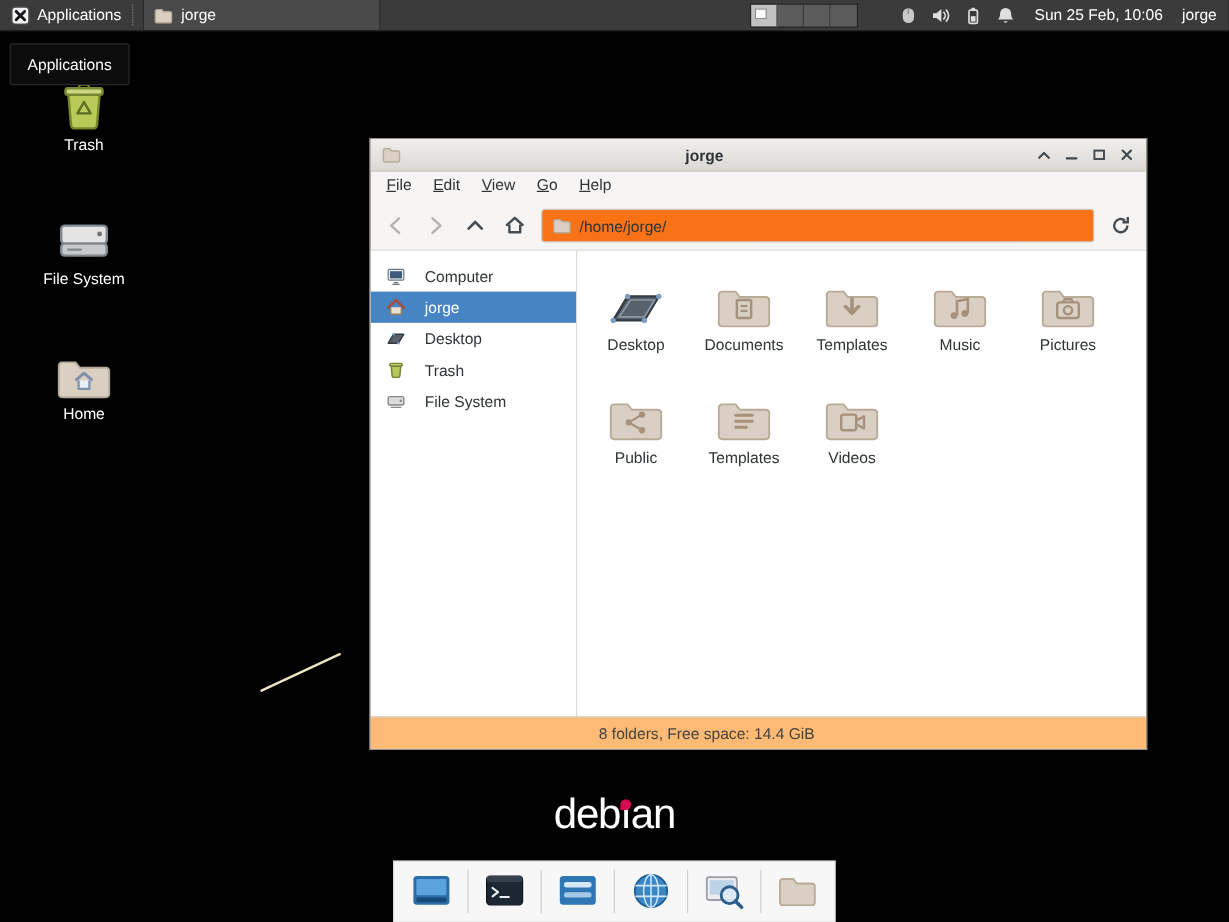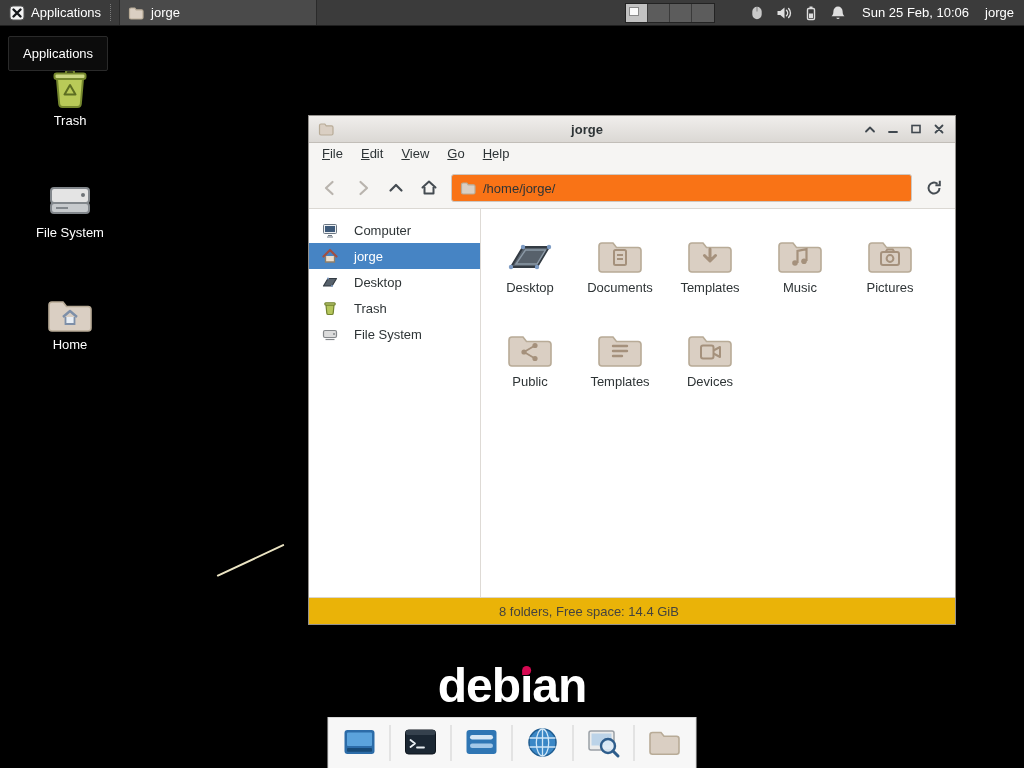--- a/index.html
+++ b/index.html
@@ -64,26 +64,26 @@
            display:flex;align-items:center;gap:7px;padding:0 8px;margin:0 4px;font-size:13px}
   .win-body{flex:1;display:flex;min-height:0;background:#fff}
   .sidebar{width:172px;border-right:1px solid #dedad5;padding-top:8px;font-size:13px;overflow:hidden}
   .sb-header{font-weight:bold;padding:6px 10px}
   .sb-item{display:flex;align-items:center;gap:16px;height:26px;padding-left:13px}
   .sb-item.selected{background:var(--sel);color:#fff}
   .filegrid{flex:1;padding:20px 4px 0;display:flex;flex-wrap:wrap;align-content:flex-start}
   .file-item{width:90px;height:94px;display:flex;flex-direction:column;align-items:center;gap:5px;
              font-size:13px;text-align:center}
   .file-item .icon{height:46px;align-items:flex-end}
-  .statusbar{flex:0 0 27px;background:#eab308;border-top:1px solid #d9d5d0;display:flex;
+  .statusbar{flex:0 0 27px;background:#fdba74;border-top:1px solid #d9d5d0;display:flex;
              align-items:center;padding-left:190px;font-size:13px;color:#45443f}
 
   
   .debian{position:absolute;top:660px;left:50%;transform:translateX(-50%);color:#fff;
-          font-size:48px;font-weight:bold;line-height:1.1;z-index:3;letter-spacing:-1px}
+          font-size:35px;font-weight:normal;line-height:1.1;z-index:3;letter-spacing:-1px}
   .i-wrap{position:relative;display:inline-block}
   .red-dot{position:absolute;left:50%;transform:translateX(-50%);top:6px;width:9px;height:9px;
            border-radius:50% 50% 50% 0;background:var(--debred)}
 
   
   .dock{position:absolute;bottom:0;left:50%;transform:translateX(-50%);height:50px;background:#f7f7f7;
         display:flex;align-items:center;padding:0 12px;gap:11px;box-shadow:0 0 0 1px #d8d8d8;z-index:20}
   .dock-item{width:38px;height:38px;display:flex;align-items:center;justify-content:center}
   .dock-sep{width:1px;height:36px;background:#cfcfcf}
 </style>
@@ -409,21 +409,21 @@
           <span>Templates</span>
         </div>
         <div class="file-item">
           <span class="icon">
             <svg viewBox="0 0 46 38" width="46" height="38">
               <path d="M2 9q0-3 3-3h11l3.5 4.5H41q3 0 3 3V32q0 3-3 3H5q-3 0-3-3Z" style="fill:var(--folder);stroke:var(--folder-edge)" stroke-width="1.6"></path>
               <rect x="14" y="14.5" width="12.5" height="13" rx="2" style="fill:none;stroke:var(--emblem)" stroke-width="2"></rect>
               <path d="M26.5 19.5l6.5-3.5v10l-6.5-3.5" style="fill:none;stroke:var(--emblem)" stroke-width="2" stroke-linejoin="round"></path>
             </svg>
           </span>
-          <span>Devices</span>
+          <span>Videos</span>
         </div>
       </div>
   </div>
   <div class="statusbar">8 folders, Free space: 14.4 GiB</div>
 </div>
 
 <div class="debian" id="debian"><span>d</span><span>e</span><span>b</span><span class="i-wrap">ı<span class="red-dot"></span></span><span>a</span><span>n</span></div>
 
 <div class="dock" id="dock">
     <div class="dock-item">

